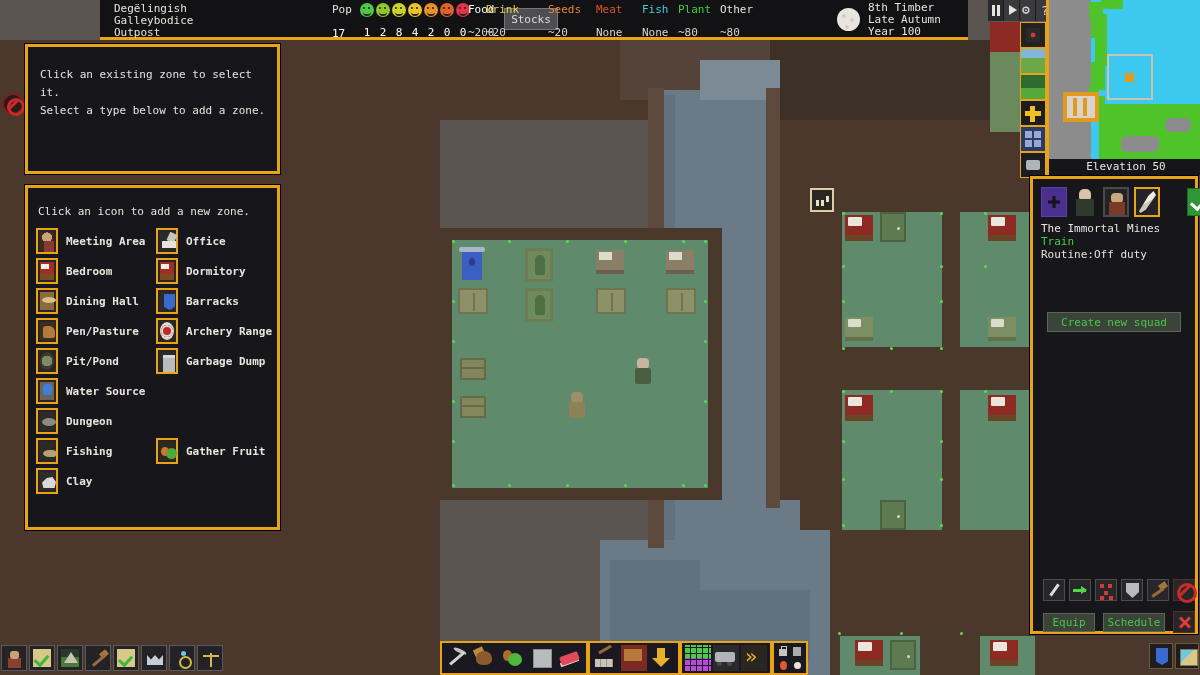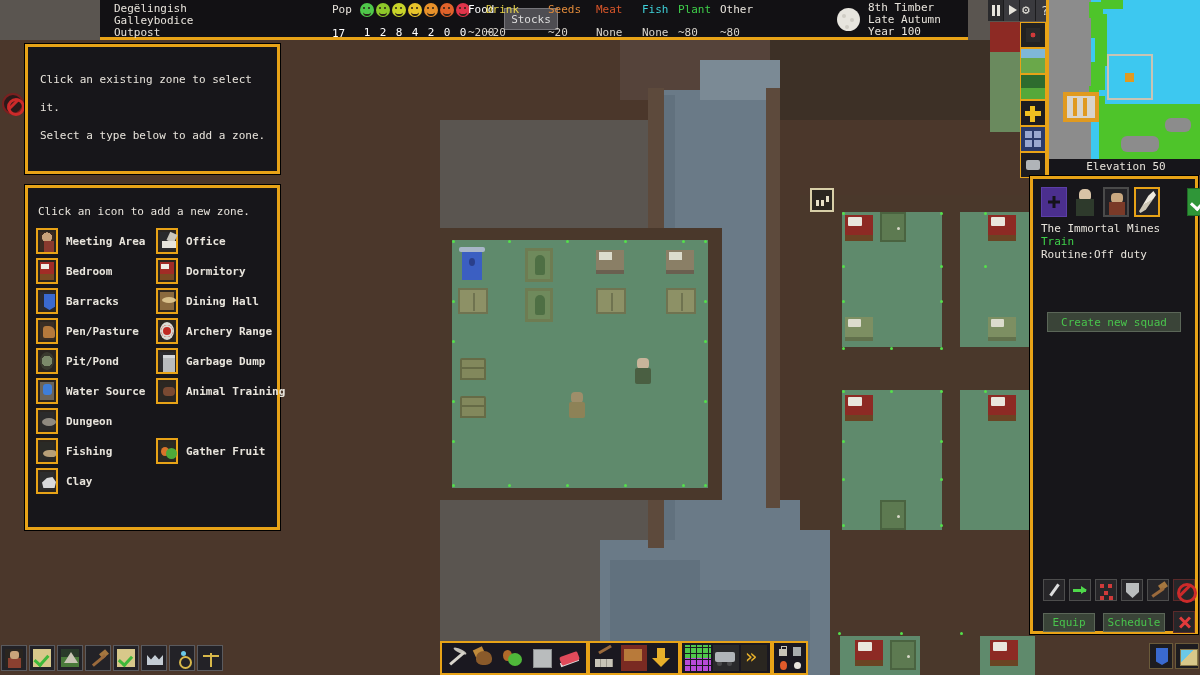--- a/index.html
+++ b/index.html
@@ -97,21 +97,21 @@
   .res .rl { font-size:11px; }
   .res .rv { font-size:11px; color:#d8d4cc; position:absolute; top:23px; left:0; }
   .moon { position:absolute; left:737px; top:8px; width:23px; height:23px;
           border-radius:50%; background:#e7e5de; }
   .moon:after{ content:''; position:absolute; left:5px; top:6px; width:4px; height:4px;
                background:#cfcdc5; border-radius:50%; box-shadow:8px 4px 0 #cfcdc5, 3px 11px 0 #cfcdc5; }
   .datebox { position:absolute; left:768px; top:2px; line-height:12px; font-size:11px; }
 
   
   #zonehelp { left:25px; top:44px; width:255px; height:130px; }
-  #zonehelp .t { position:absolute; left:12px; top:19px; font-size:11px; line-height:28px; }
+  #zonehelp .t { position:absolute; left:12px; top:19px; font-size:11px; line-height:18px; }
 
   
   #zonelist { left:25px; top:185px; width:255px; height:345px; }
   #zonelist .hdr { position:absolute; left:10px; top:17px; font-size:11px; }
   .zgrid { position:absolute; left:8px; top:38px; width:240px; }
   .zrow { display:flex; height:30px;font-weight:bold; }
   .zcell { display:flex; align-items:center; width:120px; }
   .zicon { width:22px; height:26px; border:2px solid #e8a317; background:#2a2520;
            position:relative; flex:0 0 auto; }
   .zlabel { margin-left:8px; font-size:11px; color:#e8e4dc; white-space:nowrap; }
@@ -616,30 +616,30 @@
           <div class="zcell">
             <div class="zicon">
               <div class="zi zi-dormitory"></div>
             </div>
             <div class="zlabel">Dormitory</div>
           </div>
         </div>
         <div class="zrow">
           <div class="zcell">
             <div class="zicon">
+              <div class="zi zi-dining"></div>
+            </div>
+            <div class="zlabel">Dining Hall</div>
+          </div>
+          <div class="zcell">
+            <div class="zicon">
               <div class="zi zi-barracks"></div>
             </div>
             <div class="zlabel">Barracks</div>
           </div>
-          <div class="zcell">
-            <div class="zicon">
-              <div class="zi zi-dining"></div>
-            </div>
-            <div class="zlabel">Dining Hall</div>
-          </div>
         </div>
         <div class="zrow">
           <div class="zcell">
             <div class="zicon">
               <div class="zi zi-pen"></div>
             </div>
             <div class="zlabel">Pen/Pasture</div>
           </div>
           <div class="zcell">
             <div class="zicon">
@@ -661,26 +661,20 @@
             </div>
             <div class="zlabel">Garbage Dump</div>
           </div>
         </div>
         <div class="zrow">
           <div class="zcell">
             <div class="zicon">
               <div class="zi zi-water"></div>
             </div>
             <div class="zlabel">Water Source</div>
-          </div>
-          <div class="zcell">
-            <div class="zicon">
-              <div class="zi zi-animal"></div>
-            </div>
-            <div class="zlabel">Animal Training</div>
           </div>
         </div>
         <div class="zrow">
           <div class="zcell">
             <div class="zicon">
               <div class="zi zi-dungeon"></div>
             </div>
             <div class="zlabel">Dungeon</div>
           </div>
         </div>

